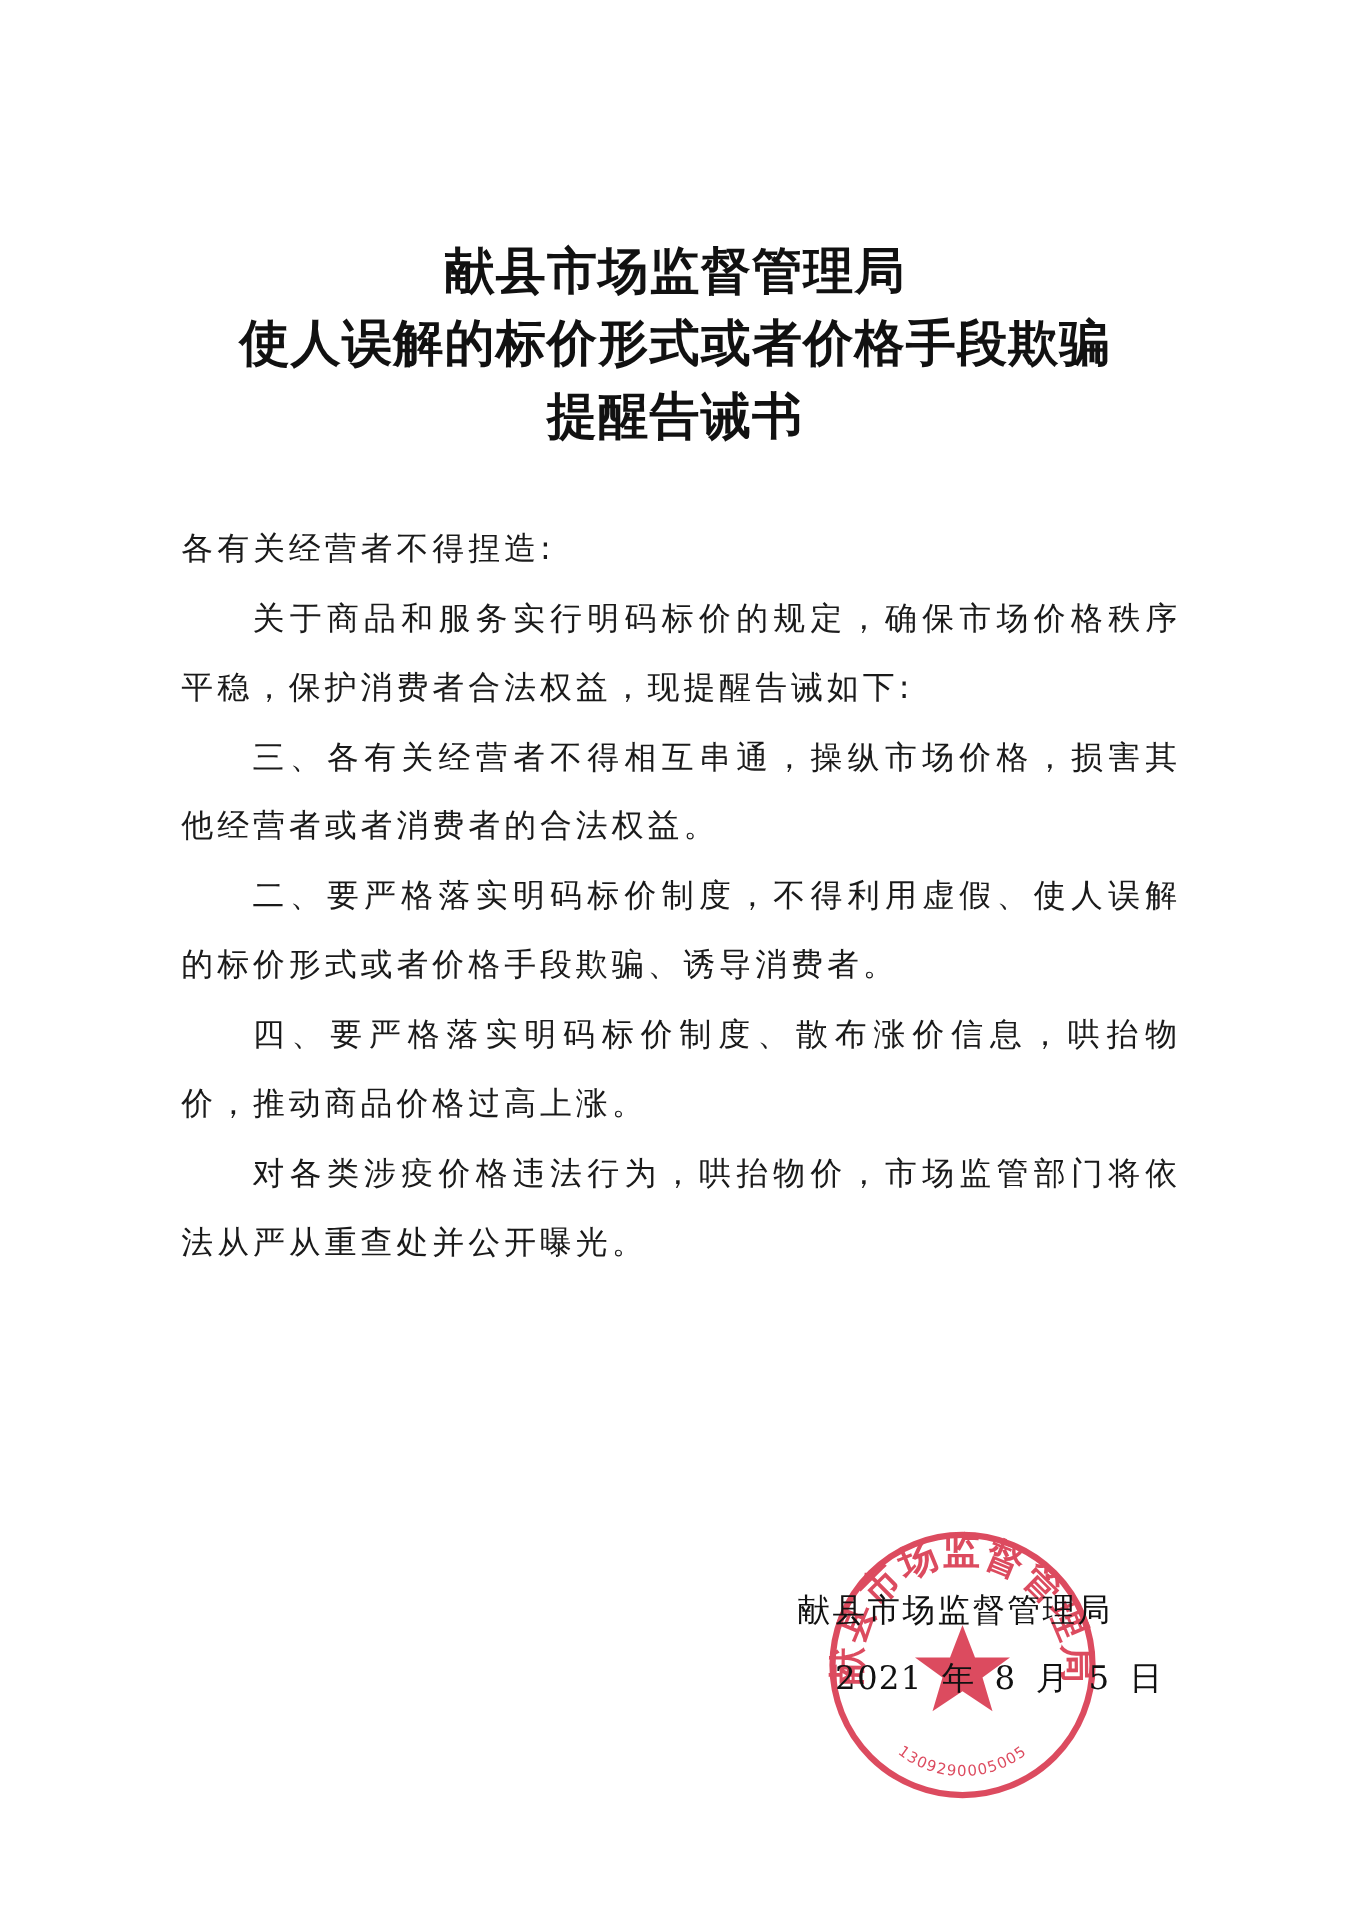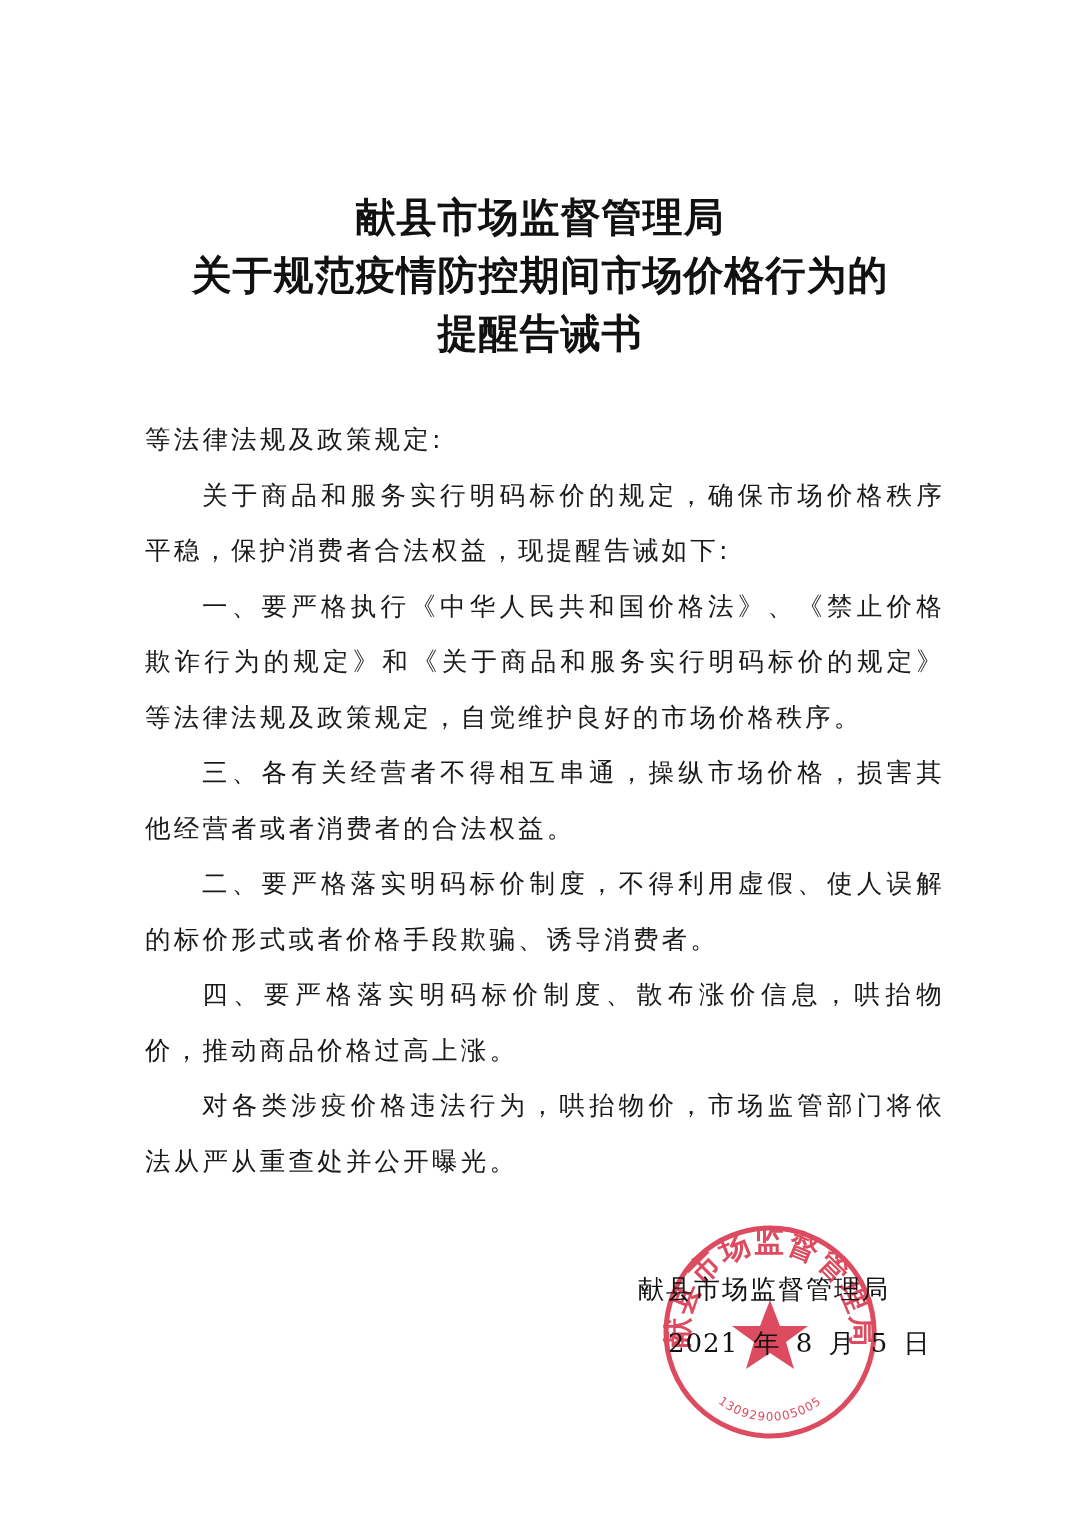--- a/index.html
+++ b/index.html
@@ -28,28 +28,27 @@
     .sig-date { position: absolute; left: 58px; top: 54px; white-space: nowrap; word-spacing: 6px; letter-spacing: 1px; }
     .stamp { position: absolute; left: 660px; top: 1222px; width: 220px; height: 220px; z-index: 2; opacity: 0.88; }
   </style>
 </head>
 <body>
 
 <div class="page">
 
   <div class="title-block">
     <div class="title-line">献县市场监督管理局</div>
-    <div class="title-line">关于规范疫情防控期间市场价格行为的</div>
+    <div class="title-line">使人误解的标价形式或者价格手段欺骗</div>
     <div class="title-line">提醒告诫书</div>
   </div>
 
   <div class="body-text">
-    <p class="para">等法律法规及政策规定:</p>
+    <p class="para">各有关经营者不得捏造:</p>
     <p class="para indent">关于商品和服务实行明码标价的规定，确保市场价格秩序平稳，保护消费者合法权益，现提醒告诫如下:</p>
-    <p class="para indent">一、要严格执行《中华人民共和国价格法》、《禁止价格欺诈行为的规定》和《关于商品和服务实行明码标价的规定》等法律法规及政策规定，自觉维护良好的市场价格秩序。</p>
     <p class="para indent">三、各有关经营者不得相互串通，操纵市场价格，损害其他经营者或者消费者的合法权益。</p>
     <p class="para indent">二、要严格落实明码标价制度，不得利用虚假、使人误解的标价形式或者价格手段欺骗、诱导消费者。</p>
     <p class="para indent">四、要严格落实明码标价制度、散布涨价信息，哄抬物价，推动商品价格过高上涨。</p>
     <p class="para indent">对各类涉疫价格违法行为，哄抬物价，市场监管部门将依法从严从重查处并公开曝光。</p>
   </div>
 
   <svg class="stamp" viewBox="0 0 220 220" xmlns="http://www.w3.org/2000/svg">
     <defs>
       <path id="ringPath" d="M 38,150 A 82,82 0 1,1 182,150" fill="none"></path>
       <path id="codePath" d="M 45,168 A 84,84 0 0,0 175,168" fill="none"></path>

